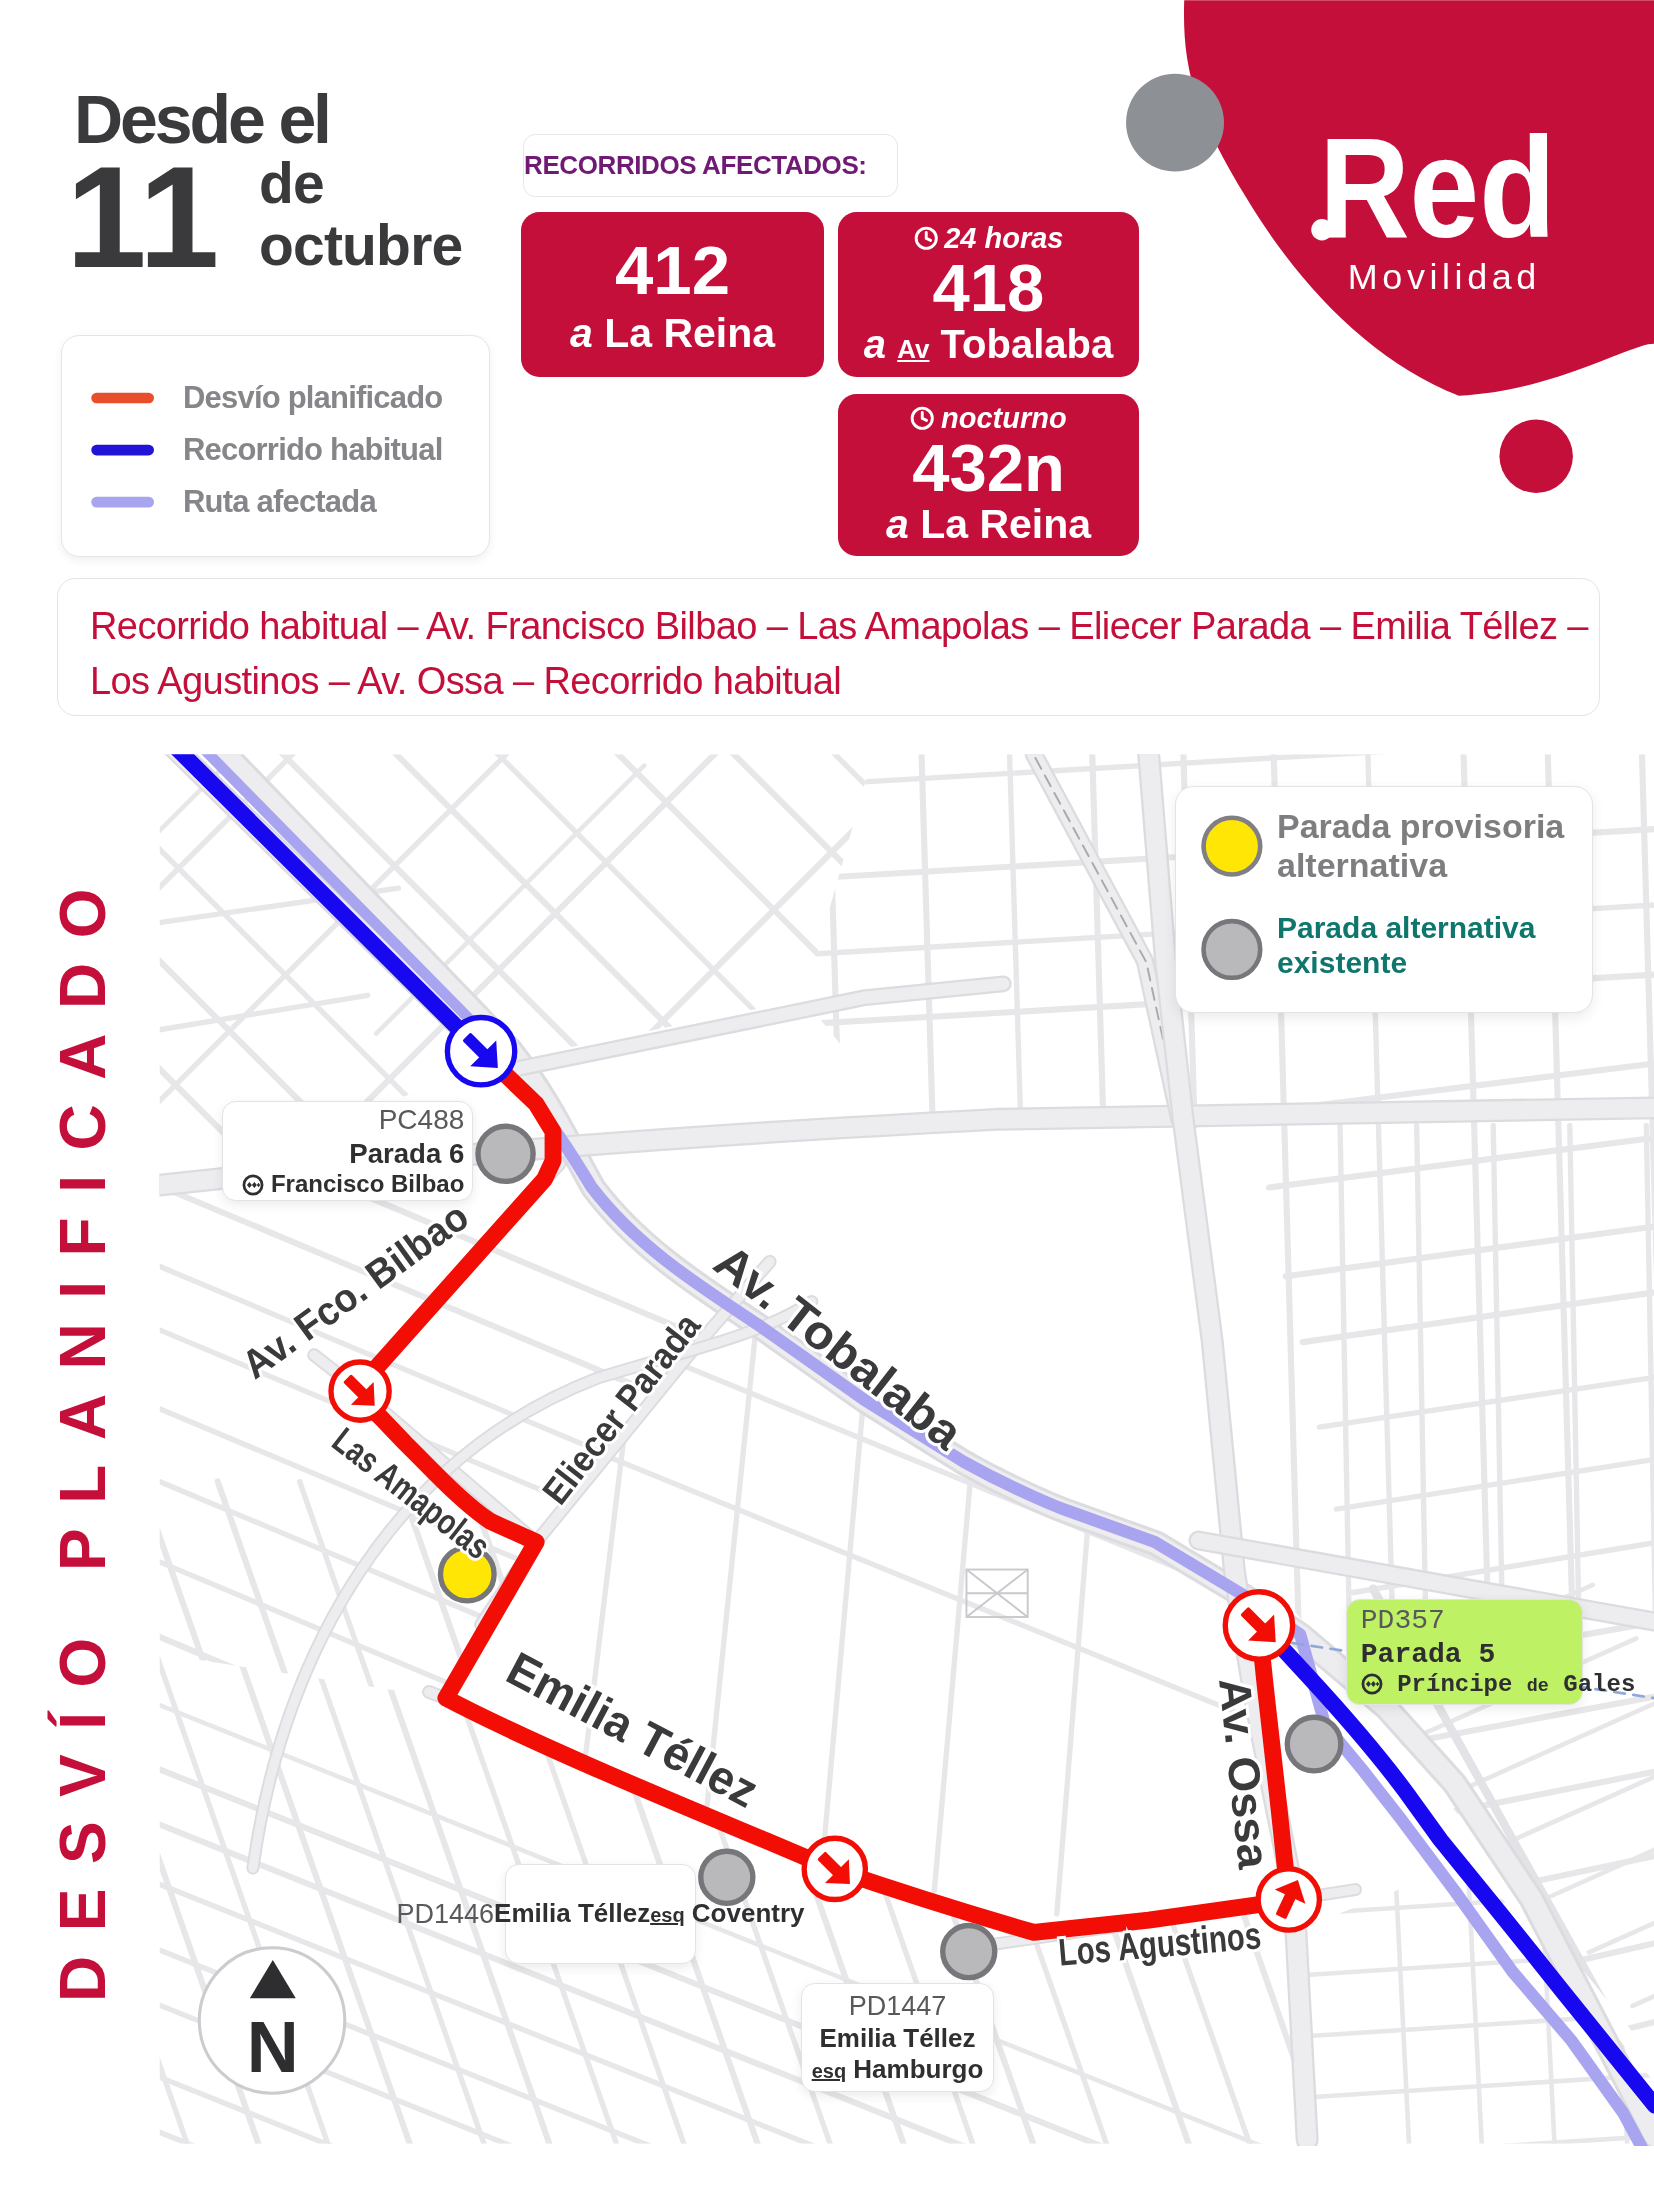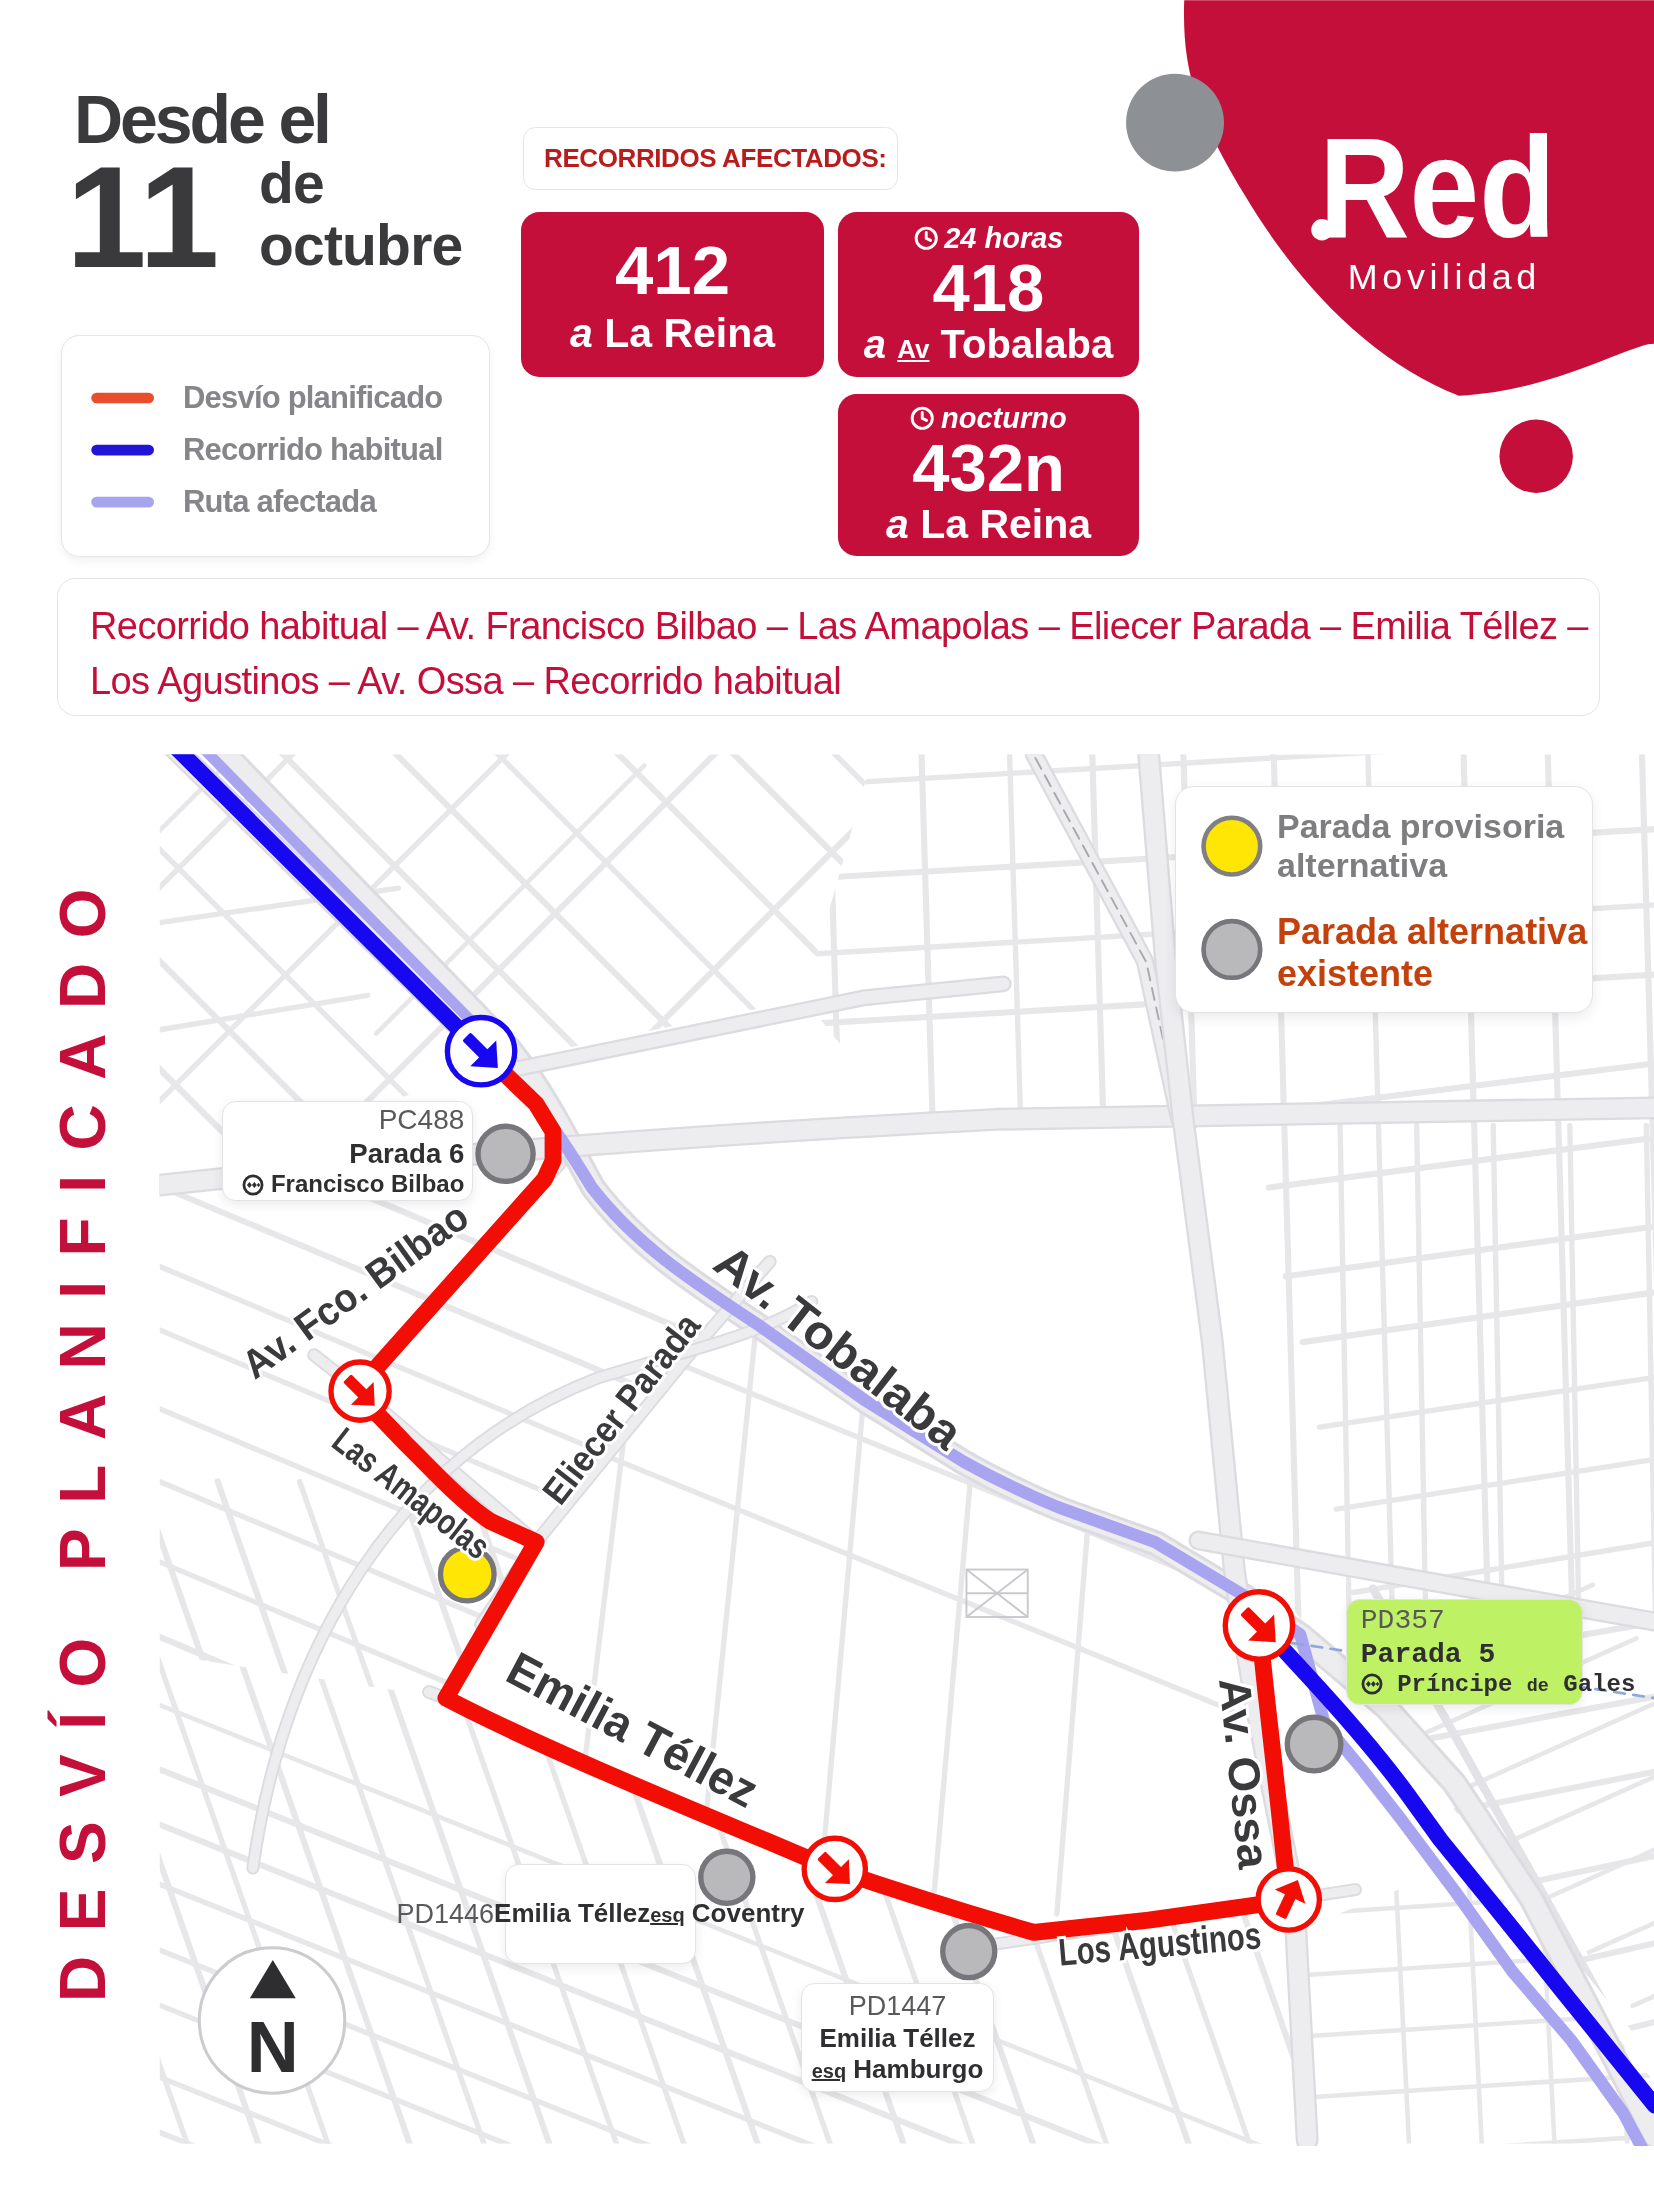--- a/index.html
+++ b/index.html
@@ -302,36 +302,36 @@
           <circle cx="20" cy="20" r="16.5" fill="none" stroke="#2F2F31" stroke-width="5"></circle>
           <path d="M9,20 l4.5,-5.5 l4.5,5.5 l-4.5,5.5 Z M18,20 l4.5,-5.5 l4.5,5.5 l-4.5,5.5 Z M27,20 l3,-4 l3,4 l-3,4 Z" fill="#2F2F31"></path>
         </svg> Príncipe <span style="font-size:18.4px">de</span> Gales</div>
     </div>
 <div style="position:absolute;left:1175px;top:786px;width:418px;height:227px;background:#FFF;border:1.5px solid #E3E3E6;border-radius:18.4px;box-shadow:0 4.6px 12.3px rgba(0,0,0,.08);font-family:'Liberation Sans',sans-serif">
 <svg width="418" height="227" viewBox="0 0 546 296" style="position:absolute;left:0;top:0">
 <circle cx="73" cy="77" r="37" fill="#FFE604" stroke="#808084" stroke-width="6"></circle>
 <circle cx="73" cy="212" r="37" fill="#B9B9BC" stroke="#77777B" stroke-width="6"></circle>
 </svg>
 <div style="position:absolute;left:101px;top:20px;font-size:34px;font-weight:bold;color:#7E7E81;line-height:1.16">Parada provisoria<br>alternativa</div>
-<div style="position:absolute;left:101px;top:124px;font-size:36px;font-weight:bold;color:#c2410c;line-height:1.16">Parada alternativa<br>existente</div>
+<div style="position:absolute;left:101px;top:124px;font-size:30px;font-weight:bold;color:#0f766e;line-height:1.16">Parada alternativa<br>existente</div>
 </div>
 
 <div style="position:absolute;left:74px;top:80px;font-family:'Liberation Sans',sans-serif;font-weight:bold;color:#3A3A3C;font-size:68px;letter-spacing:-3.1px">Desde el</div>
 <div style="position:absolute;left:66px;top:145px;font-family:'Liberation Sans',sans-serif;font-weight:bold;color:#3A3A3C;font-size:145px;line-height:1">11</div>
 <div style="position:absolute;left:259px;top:153px;font-family:'Liberation Sans',sans-serif;font-weight:bold;color:#3A3A3C;font-size:57px;line-height:1.08;letter-spacing:-0.8px">de<br>octubre</div>
 
 <div style="position:absolute;left:61px;top:335px;width:429px;height:222px;background:#FFF;border:1.5px solid #E5E5E8;border-radius:18.4px;box-shadow:0 3.1px 9.2px rgba(0,0,0,.06)">
 <svg width="429" height="222" viewBox="0 0 560 290" style="position:absolute;left:0;top:0">
 <rect x="38" y="74" width="82" height="14" rx="7" fill="#E84E2B"></rect>
 <rect x="38" y="142" width="82" height="14" rx="7" fill="#2114D6"></rect>
 <rect x="38" y="210" width="82" height="14" rx="7" fill="#A7A5F0"></rect>
 </svg>
 <div style="position:absolute;left:121px;top:36px;font-family:'Liberation Sans',sans-serif;font-size:31px;font-weight:bold;color:#86868A;letter-spacing:-0.8px;line-height:52px">Desvío planificado<br>Recorrido habitual<br>Ruta afectada</div>
 </div>
-<div style="position:absolute;left:523px;top:127px;width:375px;height:63px;background:#FFF;border:1.5px solid #E6E6E9;border-radius:12.3px;display:flex;align-items:center;padding-left:20px;box-sizing:border-box;font-family:'Liberation Sans',sans-serif;font-size:26px;font-weight:bold;color:#b91c1c;letter-spacing:-0.4px;white-space:nowrap">RECORRIDOS AFECTADOS:</div>
+<div style="position:absolute;left:523px;top:134px;width:375px;height:63px;background:#FFF;border:1.5px solid #E6E6E9;border-radius:12.3px;display:flex;align-items:center;box-sizing:border-box;font-family:'Liberation Sans',sans-serif;font-size:26px;font-weight:bold;color:#701a75;letter-spacing:-0.4px;white-space:nowrap">RECORRIDOS AFECTADOS:</div>
 <div style="position:absolute;left:521px;top:212px;width:303px;height:165px;background:#C40F3A;border-radius:18.4px;display:flex;flex-direction:column;justify-content:center;align-items:center;color:#FFF;font-family:'Liberation Sans',sans-serif;line-height:1.06;white-space:nowrap">
       <div style="font-size:69px;font-weight:bold">412</div>
       <div style="font-size:41px;font-weight:bold;margin-top:4.6px"><i>a</i> La Reina</div>
     </div>
 <div style="position:absolute;left:838px;top:212px;width:301px;height:165px;background:#C40F3A;border-radius:18.4px;display:flex;flex-direction:column;justify-content:center;align-items:center;color:#FFF;font-family:'Liberation Sans',sans-serif;line-height:1.06;white-space:nowrap">
       <div style="font-size:29px;font-weight:bold;font-style:italic"><svg width="24.5" height="24.5" viewBox="0 0 34 34" style="vertical-align:-2.3px;margin-right:6.1px">
           <circle cx="17" cy="17" r="14" fill="none" stroke="#FFF" stroke-width="4"></circle>
           <path d="M17,9 L17,17 L23,20" fill="none" stroke="#FFF" stroke-width="4" stroke-linecap="round"></path>
         </svg>24 horas</div>
       <div style="font-size:67px;font-weight:bold;margin-top:-1.5px">418</div>

